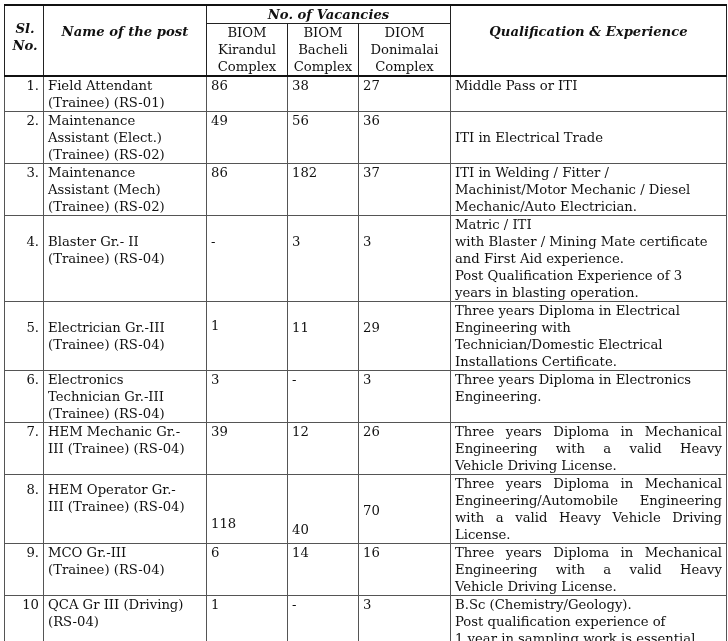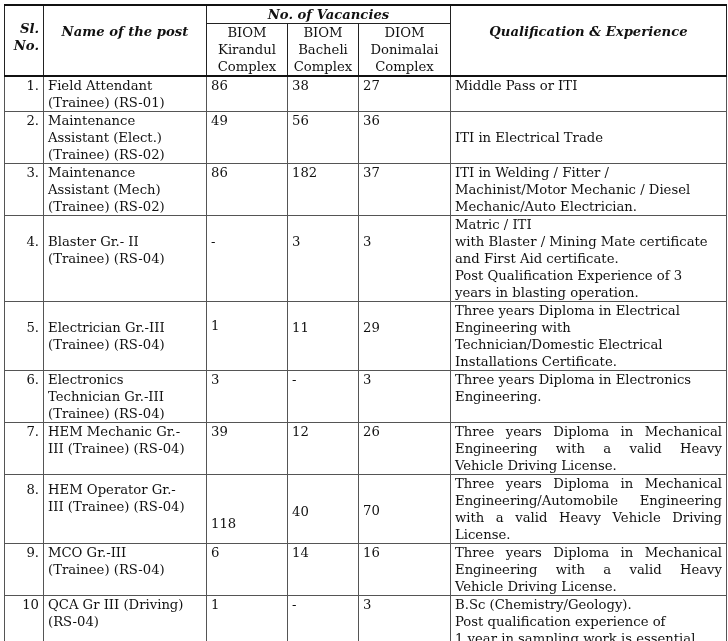--- a/index.html
+++ b/index.html
@@ -37,21 +37,21 @@
     }
     table.vac thead tr:first-child th { border-top: 2px solid #111; font-style: italic; }
     table.vac thead tr:last-child th, table.vac thead th.tall { border-bottom: 2px solid #111; }
     th.sub {
       font-weight: normal !important;
       text-align: center;
       vertical-align: top;
       padding: 0 2px !important;
       line-height: 17px;
     }
-    th.sl { text-align: right; vertical-align: top; padding-top: 14px !important; padding-left: 6px !important; }
+    th.sl { text-align: center; vertical-align: top; padding-top: 14px !important; padding-left: 6px !important; }
     th.name { text-align: center; vertical-align: top; padding-top: 17px !important; }
     th.qual { text-align: center; vertical-align: top; padding-top: 17px !important; }
     th.group { text-align: center; line-height: 17px; }
     td.sl { text-align: right; vertical-align: middle; padding-right: 7px; }
     td.num { text-align: left; vertical-align: middle; }
     td.name { text-align: left; padding-left: 7px; }
     td.qual { text-align: left; padding-left: 7px; }
     td.just { text-align: justify; text-align-last: left; }
     .line { display: block; }
     tbody tr { border-bottom: 1.5px solid #222; }
@@ -150,21 +150,21 @@
       <td class="name" style="padding-top:17px">
         <span class="line">Blaster Gr.- II</span>
         <span class="line">(Trainee) (RS-04)</span>
       </td>
       <td class="num" style="vertical-align:top;padding-top:17px">-</td>
       <td class="num" style="vertical-align:top;padding-top:17px">3</td>
       <td class="num" style="vertical-align:top;padding-top:17px">3</td>
       <td class="qual">
         <span class="line">Matric / ITI</span>
         <span class="line">with Blaster / Mining Mate certificate</span>
-        <span class="line">and First Aid certificate.</span>
+        <span class="line">and First Aid experience.</span>
         <span class="line">Post Qualification Experience of 3</span>
         <span class="line">years in blasting operation.</span>
       </td>
     </tr>
 
     <tr style="height:67px">
       <td class="sl" style="vertical-align:top;padding-top:17px">5.</td>
       <td class="name" style="padding-top:17px">
         <span class="line">Electrician Gr.-III</span>
         <span class="line">(Trainee) (RS-04)</span>
@@ -212,21 +212,21 @@
       </td>
     </tr>
 
     <tr style="height:68px">
       <td class="sl" style="vertical-align:top;padding-top:6px">8.</td>
       <td class="name" style="padding-top:6px">
         <span class="line">HEM Operator Gr.-</span>
         <span class="line">III (Trainee) (RS-04)</span>
       </td>
       <td class="num" style="vertical-align:top;padding-top:40px">118</td>
-      <td class="num" style="vertical-align:top;padding-top:28px">40</td>
+      <td class="num" style="vertical-align:top;padding-top:46px">40</td>
       <td class="num" style="vertical-align:top;padding-top:27px">70</td>
       <td class="qual">
         <span class="line" style="text-align:justify;text-align-last:justify">Three years Diploma in Mechanical</span>
         <span class="line" style="text-align:justify;text-align-last:justify">Engineering/Automobile Engineering</span>
         <span class="line" style="text-align:justify;text-align-last:justify">with a valid Heavy Vehicle Driving</span>
         <span class="line">License.</span>
       </td>
     </tr>
 
     <tr style="height:51px">

